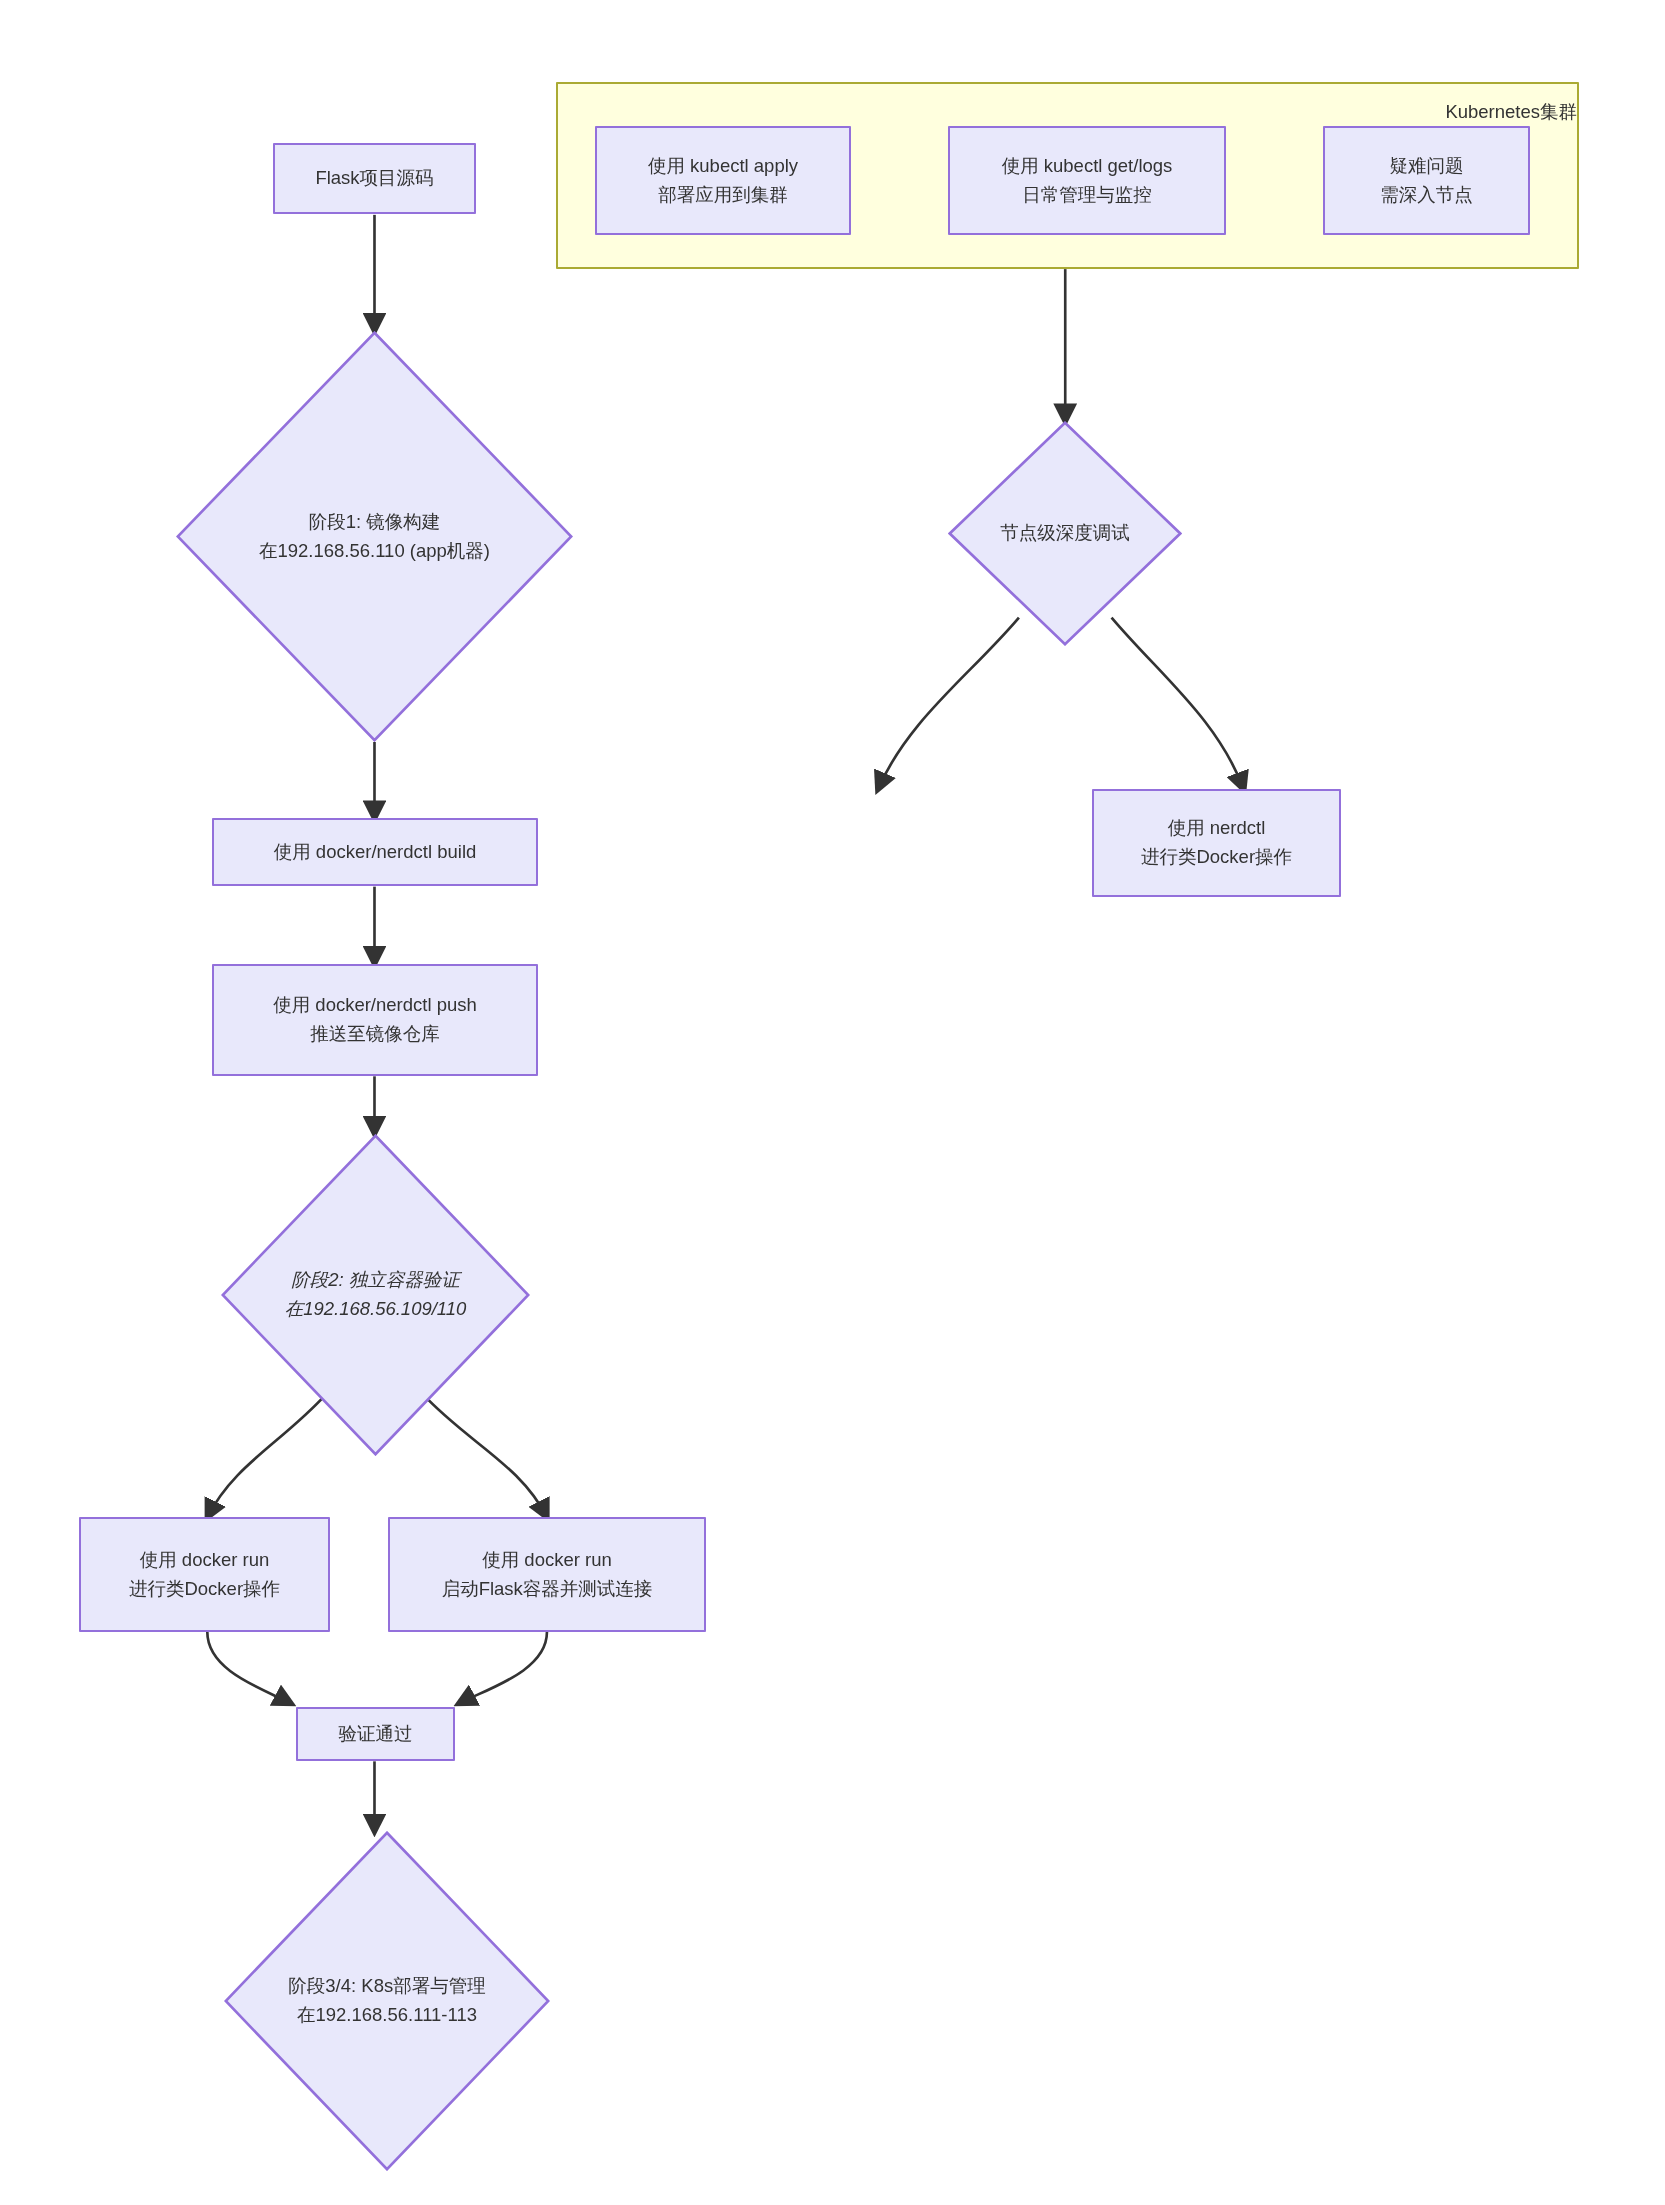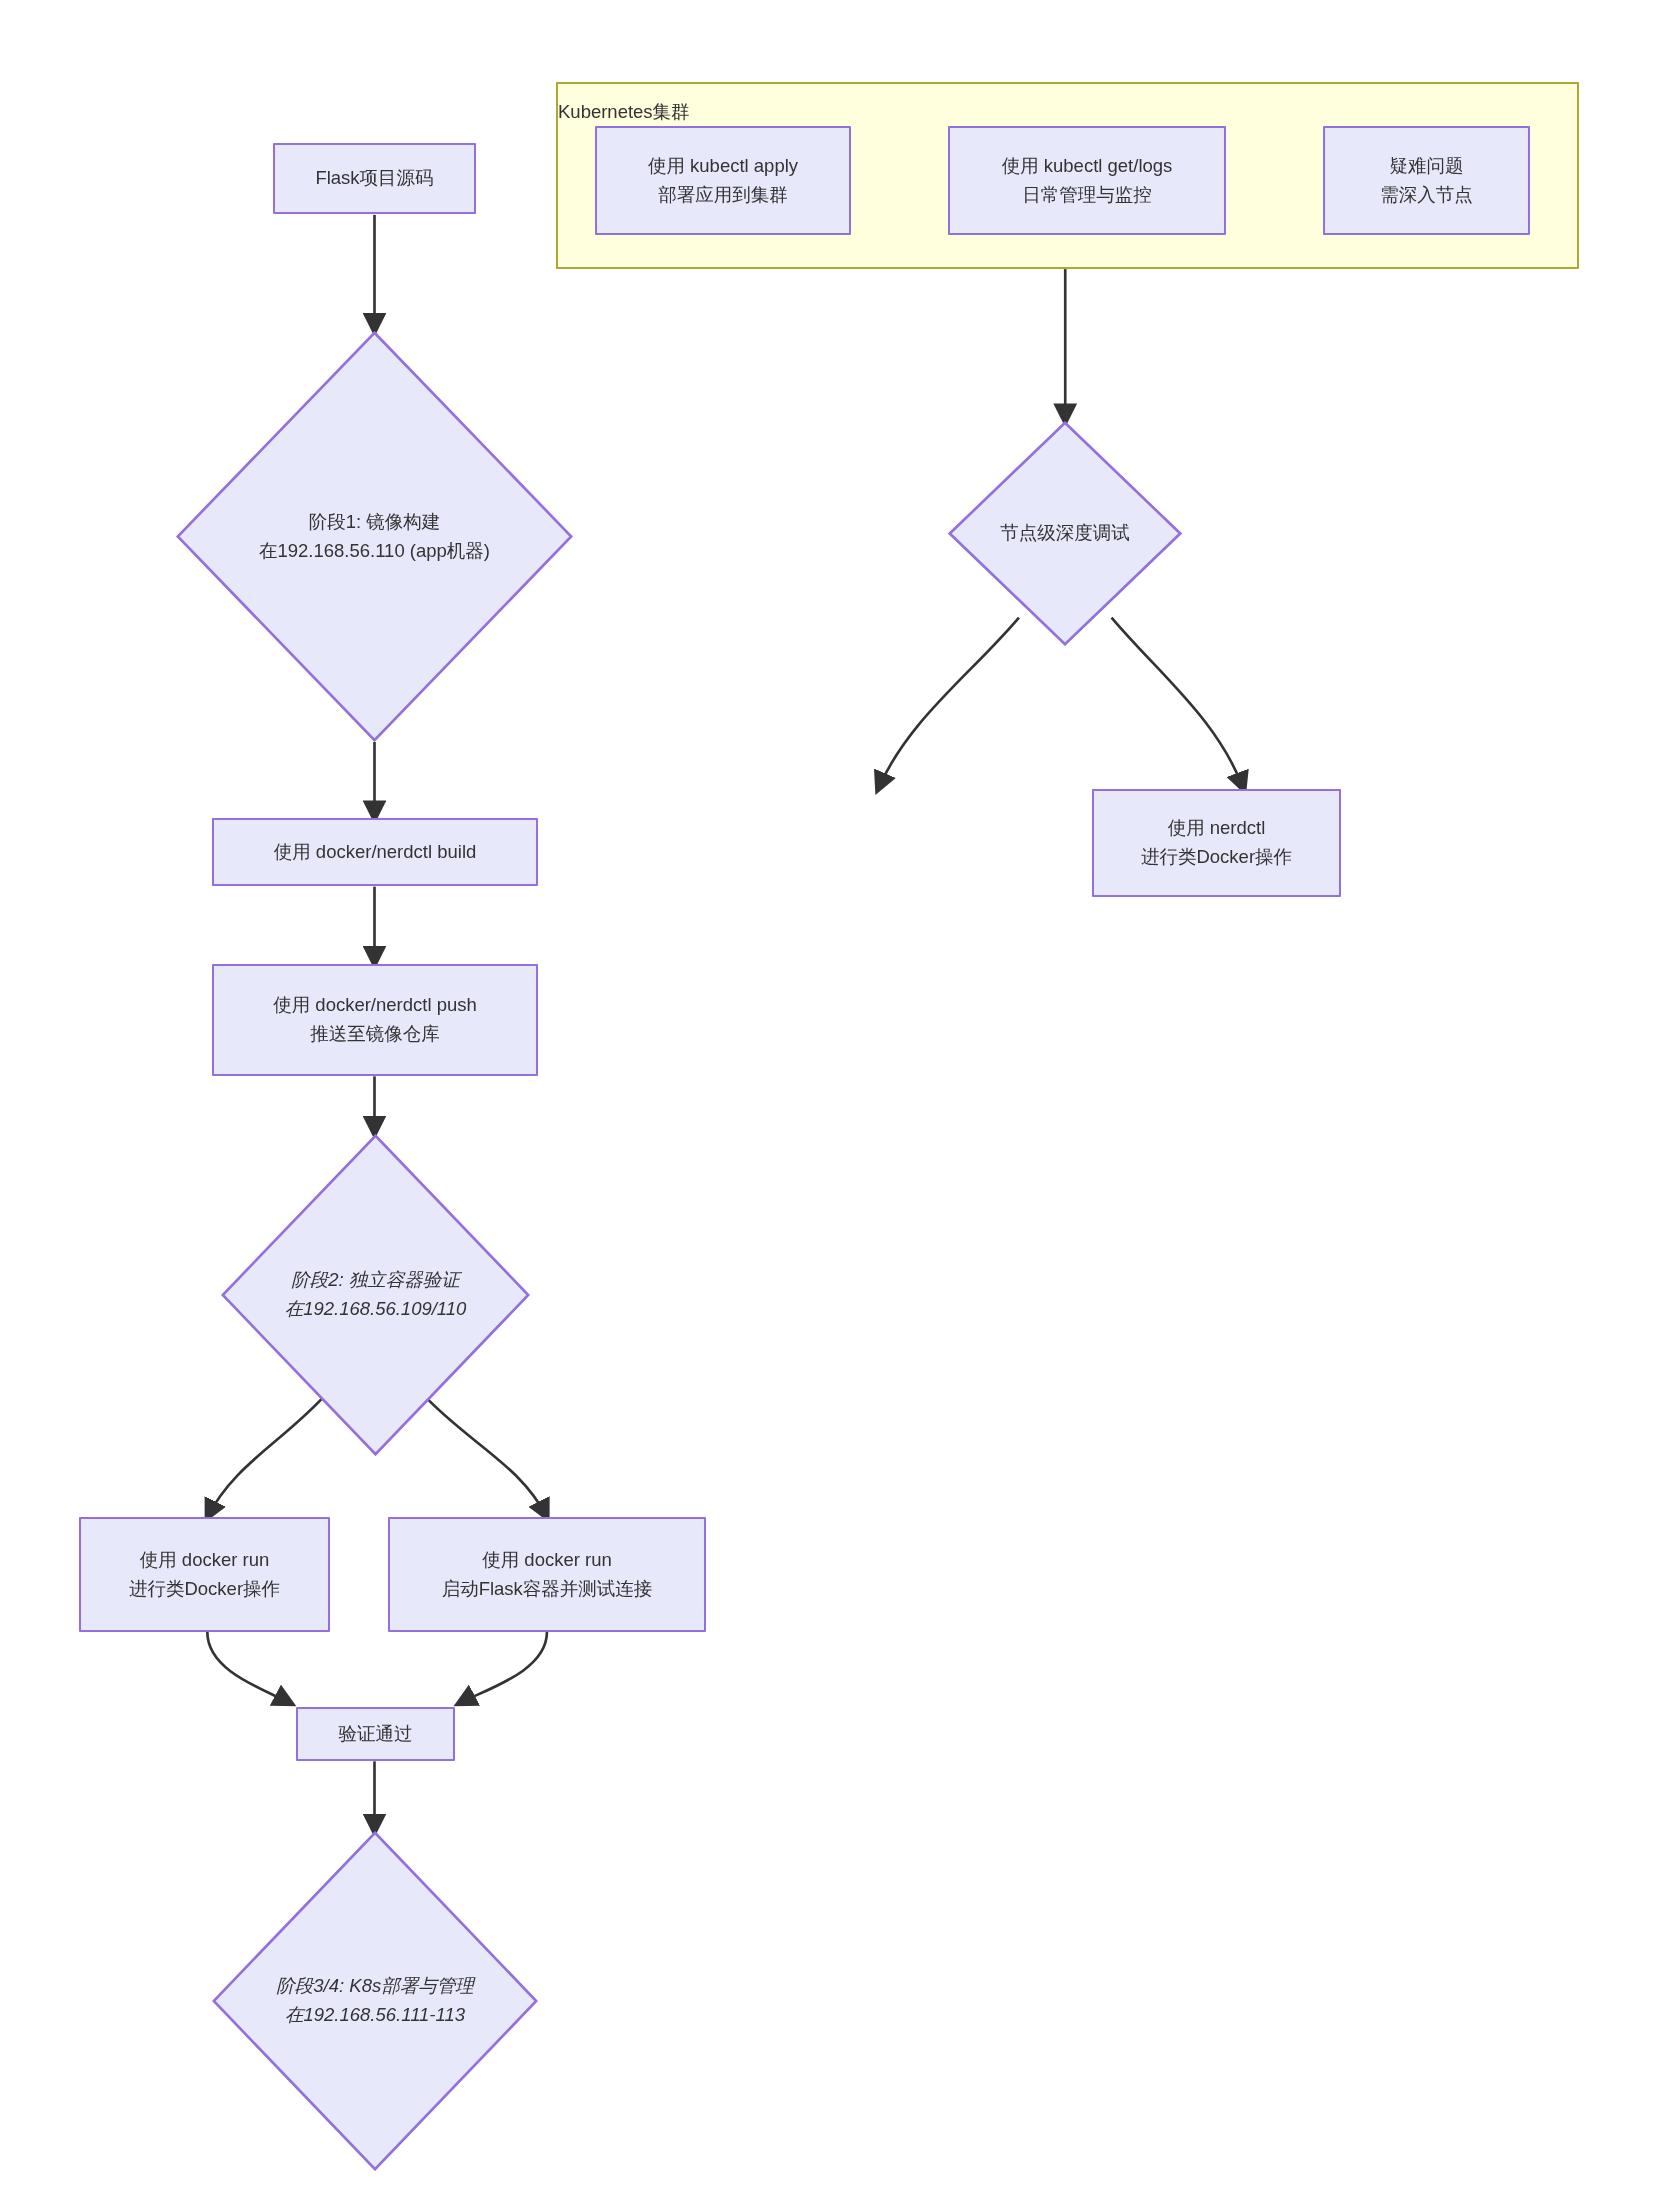--- a/index.html
+++ b/index.html
@@ -30,21 +30,21 @@
   .cluster {
     position: absolute;
     background: #ffffde;
     border: 2.2px solid #aaaa33;
     border-radius: 0.9px;
     box-sizing: border-box;
   }
   .cluster-title {
     position: absolute;
     width: 100%;
-    text-align: left;
+    text-align: right;
     font-size: 18.5px;
     color: #333333;
     white-space: nowrap;
   }
 
   
   .node {
     position: absolute;
     box-sizing: border-box;
     display: flex;
@@ -175,21 +175,21 @@
     <div>
       <span class="line2">使用 docker run</span>
       <span class="line2">启动Flask容器并测试连接</span>
     </div>
   </div>
 
   <div class="node rect" style="left:296px; top:1707px; width:159px; height:54px;">
     <span class="nodetext">验证通过</span>
   </div>
 
-  <div class="node diamond" style="left:212px; top:1831px; width:326px; height:340px;font-style:italic;">
+  <div class="node diamond" style="left:224px; top:1831px; width:326px; height:340px;">
     <svg class="dshape" viewBox="0 0 740 770" preserveAspectRatio="none">
       <polygon points="370,4 736,385 370,766 4,385" fill="#e8e8fb" stroke="#9370db" stroke-width="6"></polygon>
     </svg>
     <div class="dlabel">
       <span class="line2">阶段3/4: K8s部署与管理</span>
       <span class="line2">在192.168.56.111-113</span>
     </div>
   </div>
 
   <div class="node rect" style="left:595px; top:126px; width:256px; height:109px;">

